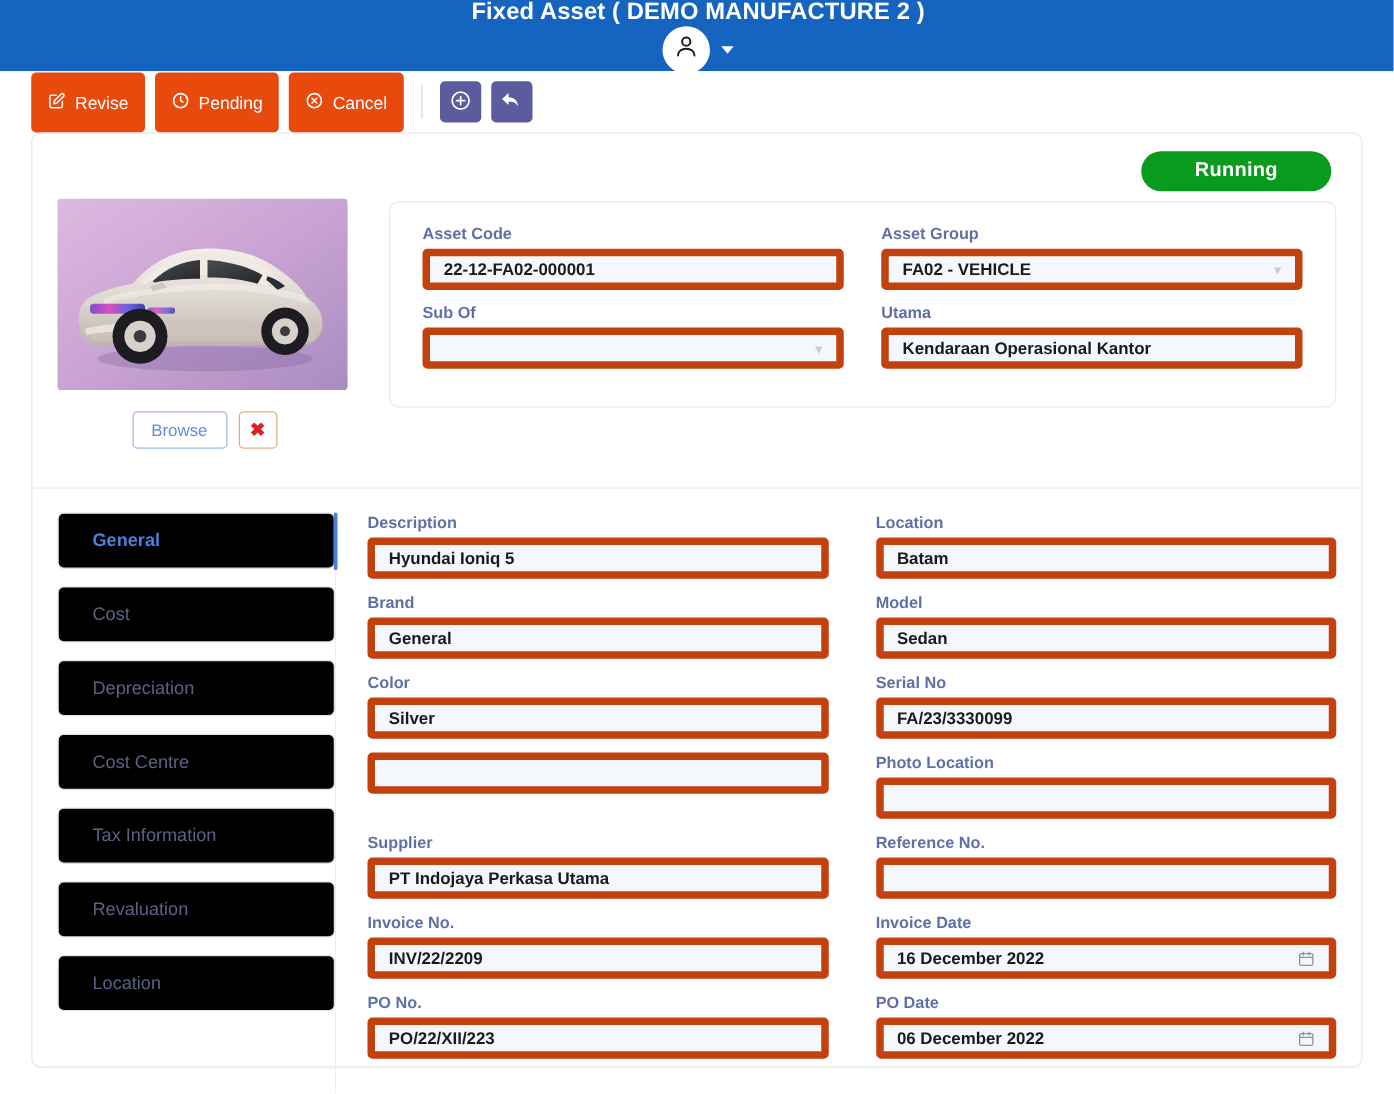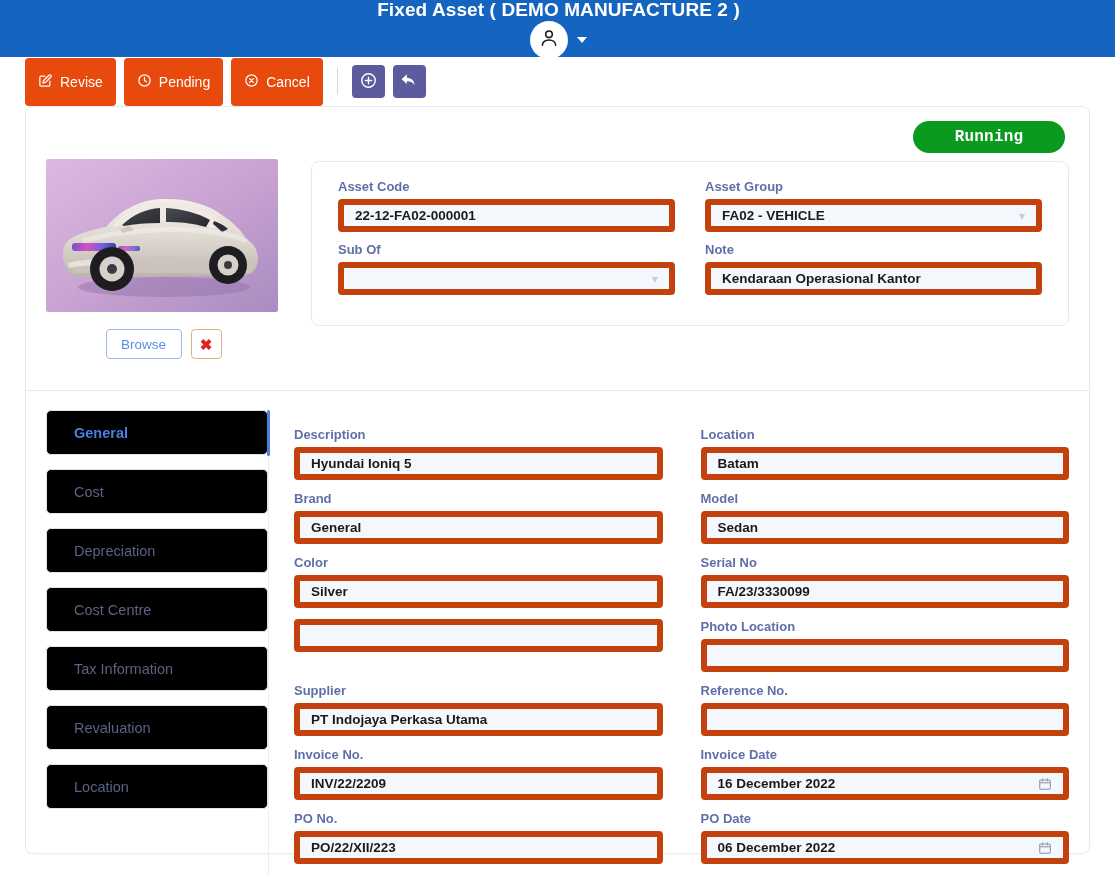--- a/index.html
+++ b/index.html
@@ -100,21 +100,20 @@
     height: 748px;
     position: relative;
     box-shadow: 0 1px 2px rgba(16,24,40,0.03);
   }
 
   
   .status-row {
     display: flex;
     justify-content: flex-end;
     padding-right: 4px;
-    font-family: Liberation Mono, monospace;
   }
   .status-pill {
     background: #0A9B1E;
     color: #ffffff;
     font-weight: bold;
     font-size: 16px;
     border-radius: 20px;
     padding: 7px 0;
     width: 152px;
     text-align: center;
@@ -265,21 +264,21 @@
     top: 0;
     width: 3px;
     height: 46px;
     background: #4a7fe0;
     border-radius: 2px;
   }
   .fields-col {
     flex: 1;
     padding-left: 26px;
   }
-  .fields-col .grid-2 { column-gap: 38px; margin-top: 17px; }
+  .fields-col .grid-2 { column-gap: 38px; }
   .fields-col .field { margin-bottom: 9px; }
 </style>
 </head>
 <body>
 
 <div class="app-header">
   <div class="app-title">Fixed Asset ( DEMO MANUFACTURE 2 )</div>
   <div class="user-area">
     <div class="avatar">
       <span>
@@ -438,21 +437,21 @@
 
         <div class="field">
           <label class="field-label">Sub Of</label>
           <div class="field-input">
             <span class="val"></span>
             <span class="chev">▾</span>
           </div>
         </div>
 
         <div class="field">
-          <label class="field-label">Note</label>
+          <label class="field-label">Utama</label>
           <div class="field-input">
             <span class="val">Kendaraan Operasional Kantor</span>
           </div>
         </div>
 
       </div>
     </div>
   </div>
 
   <div class="section-divider"></div>

